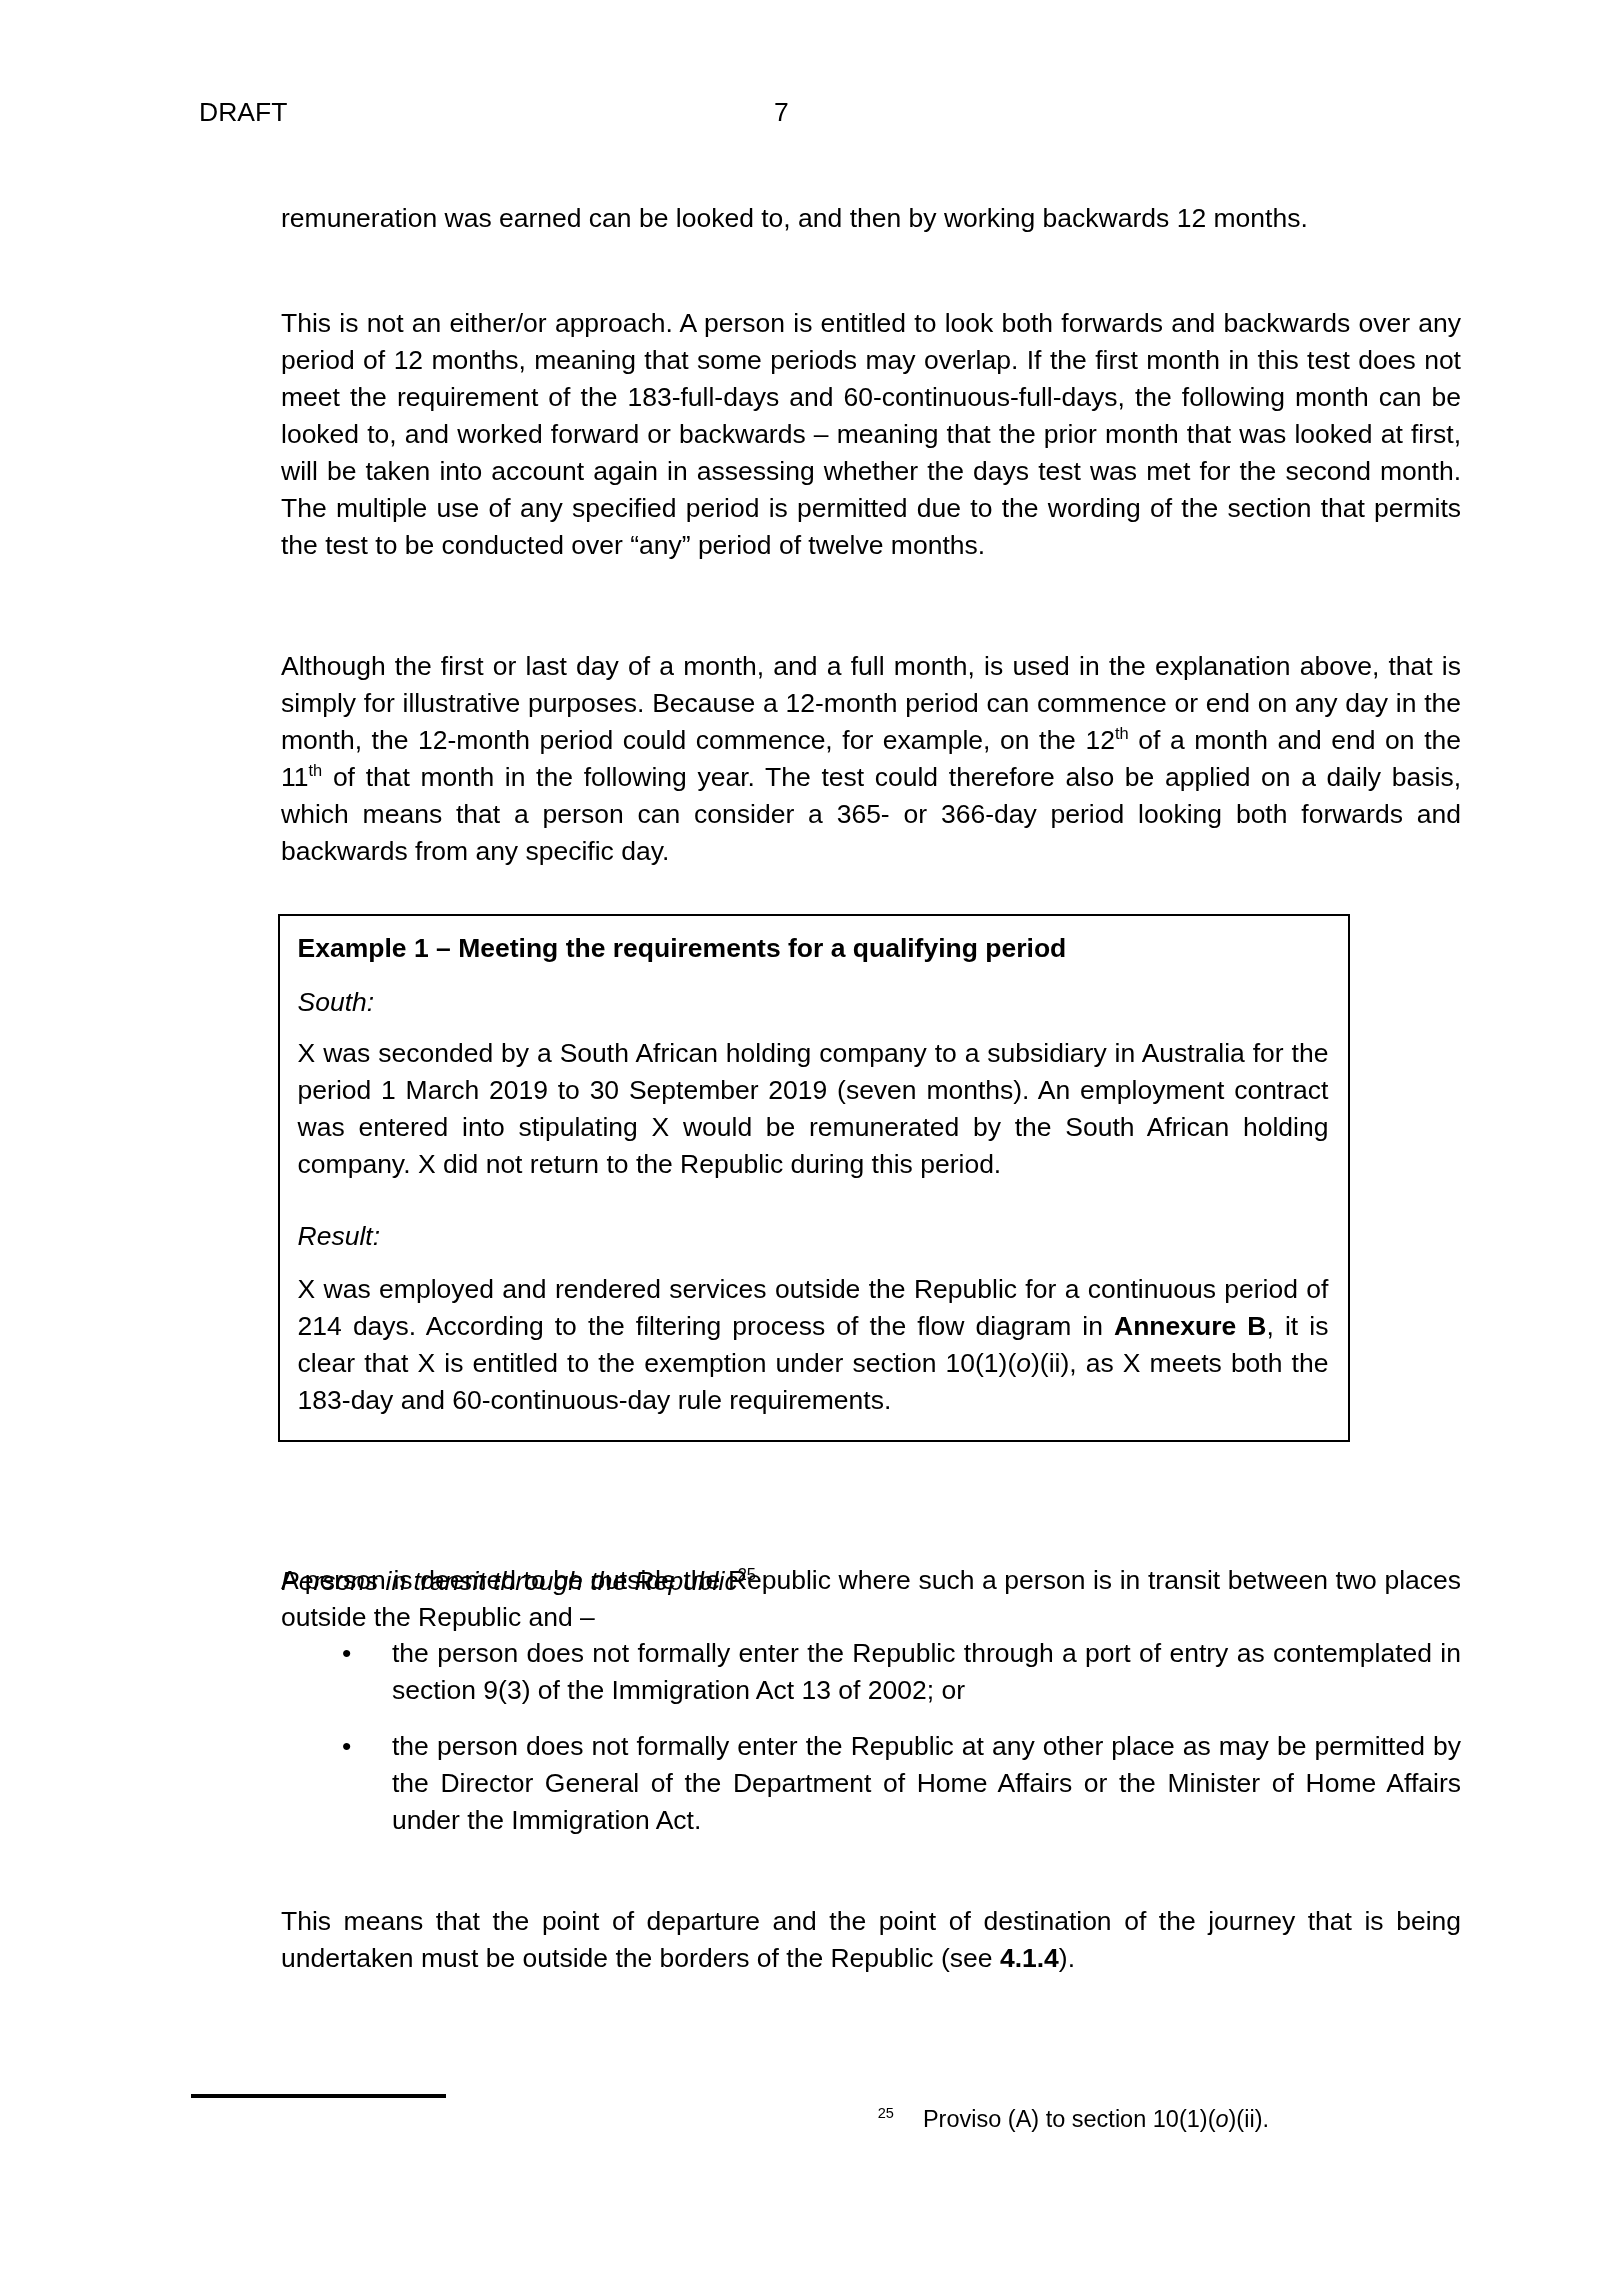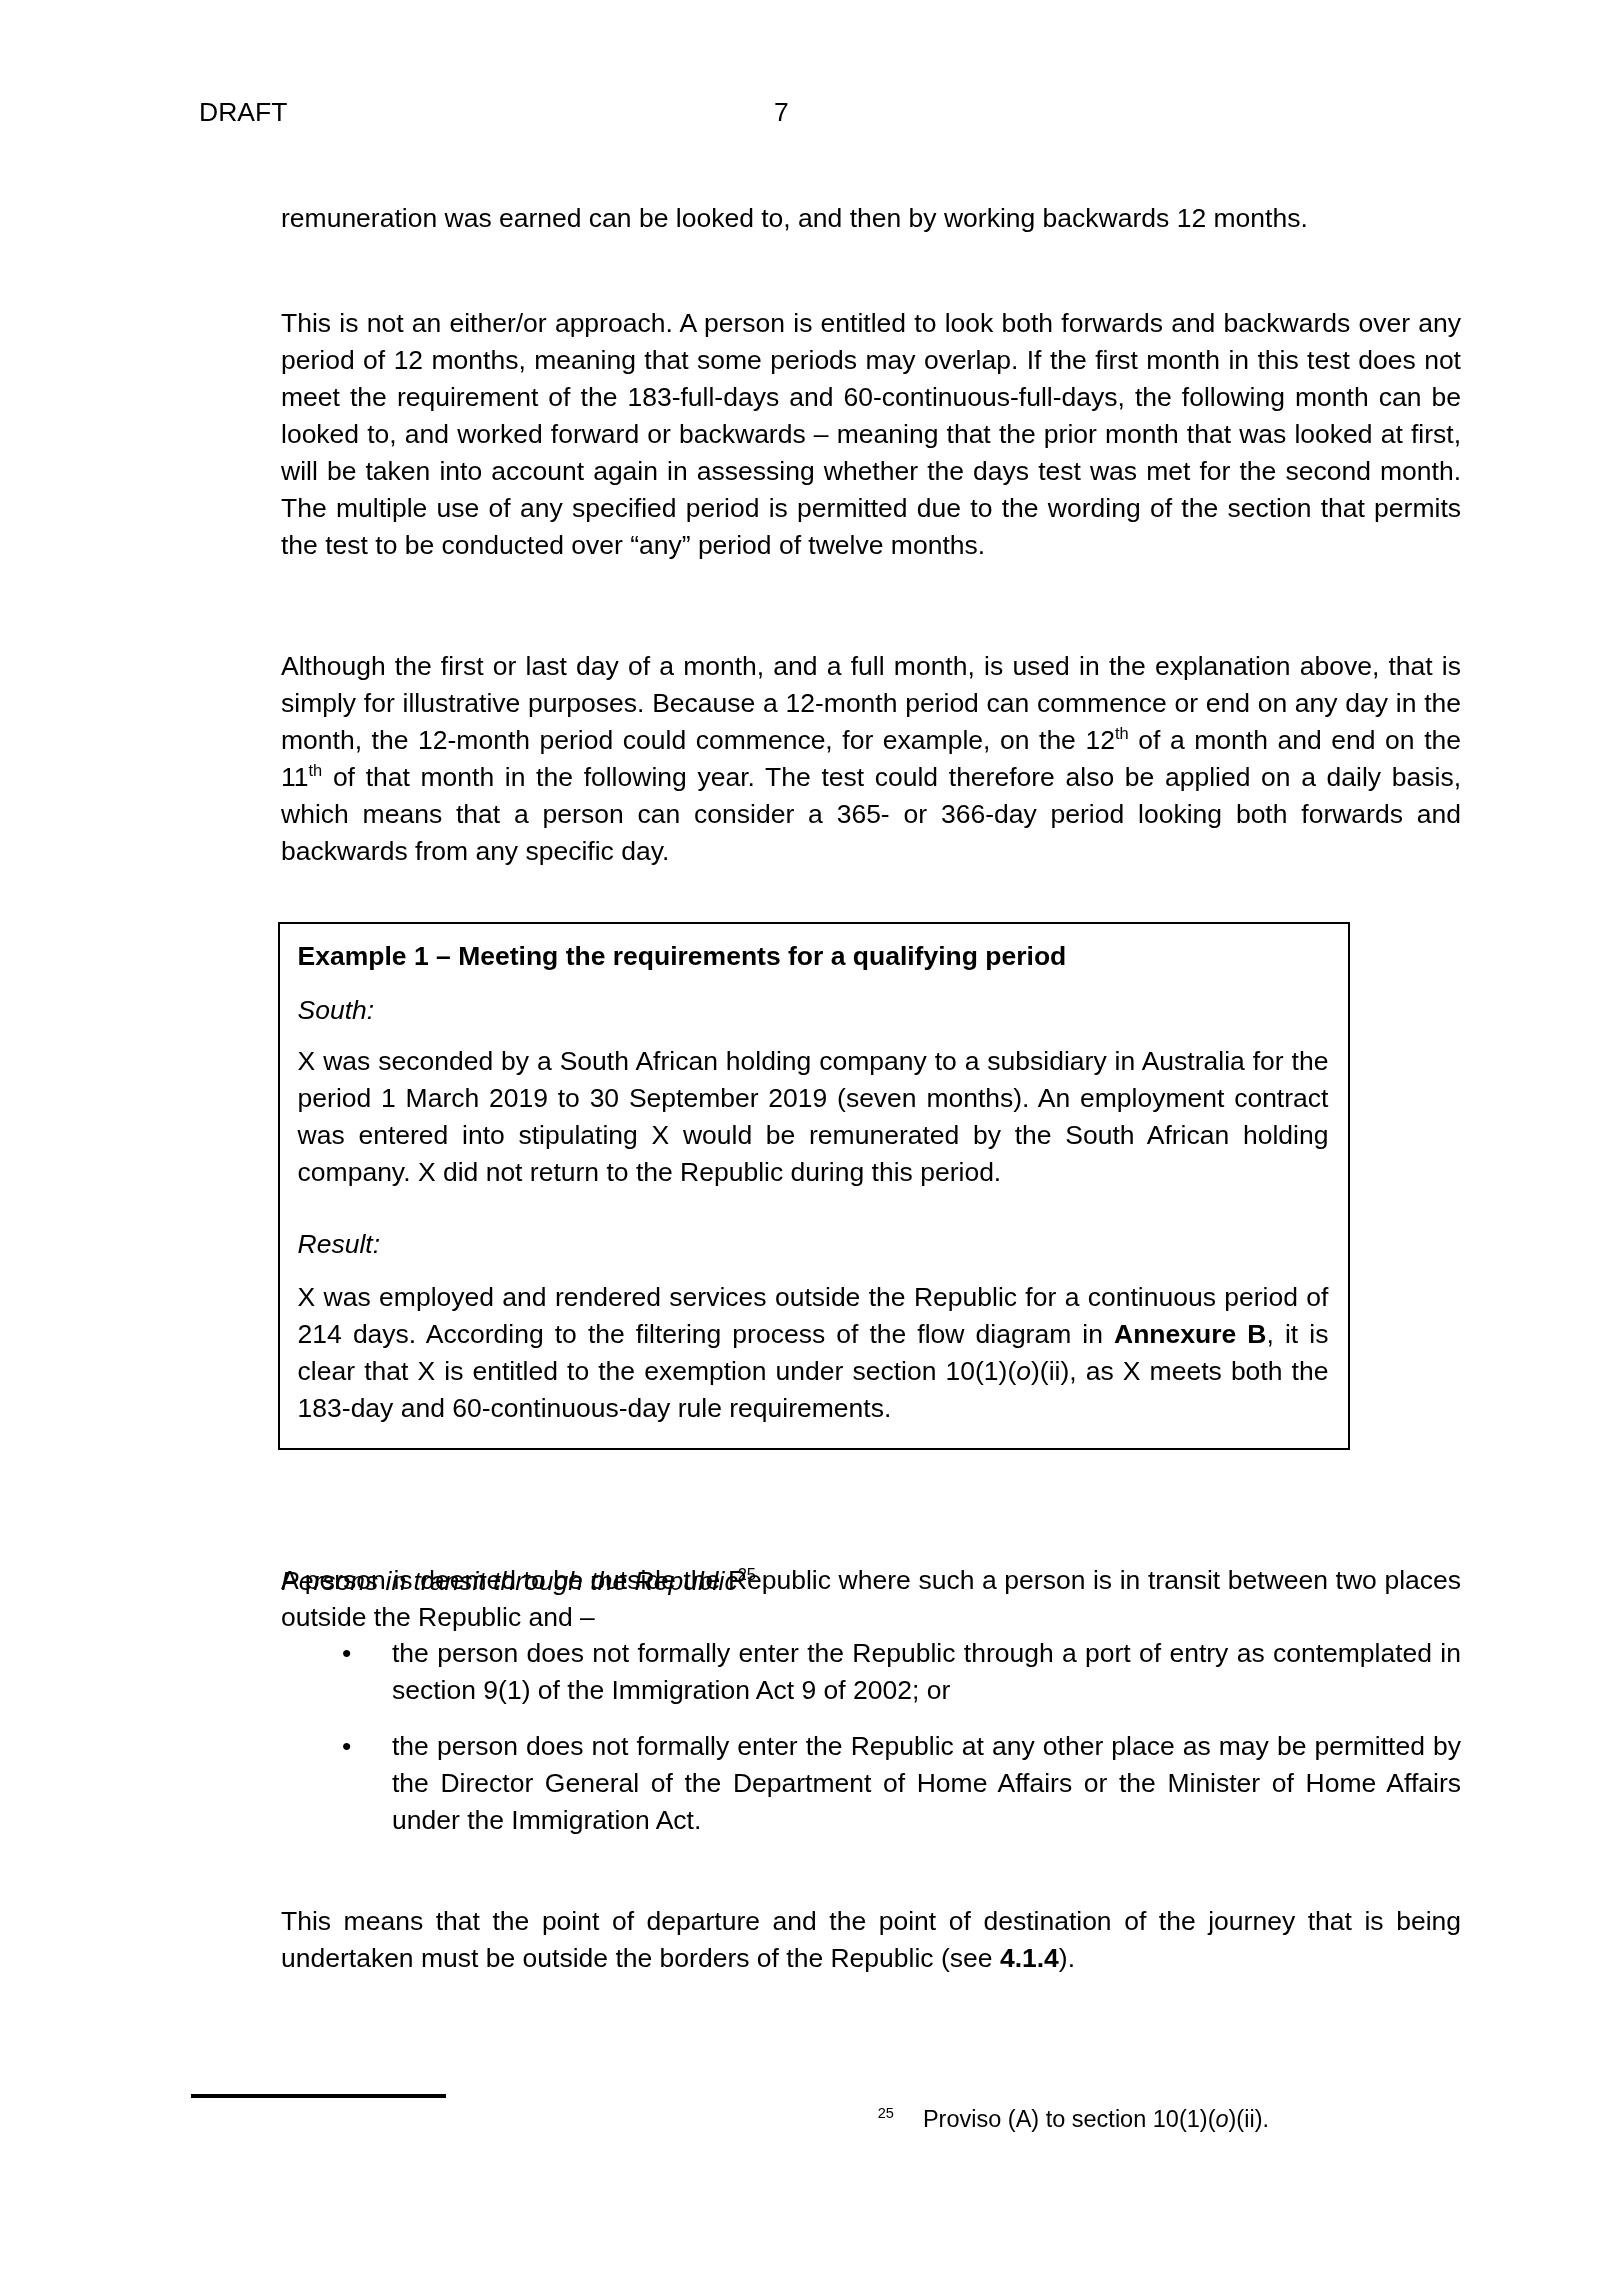--- a/index.html
+++ b/index.html
@@ -24,21 +24,20 @@
 
   #p1{top:173px;}
   #p2{top:278px;}
   #p3{top:621px;}
 
   #example-box{
     left:278px;top:914px;width:1072px;
     box-sizing:border-box;
     border:2.9px solid #000000;
     padding:13.7px 19.6px 21.6px 17.6px;
-    margin-top:8px;
   }
   .box-para{text-align:justify;margin:0;}
   #box-title{font-weight:bold;text-align:left;}
   #box-facts-label{margin-top:17.6px;text-align:left;}
   #box-facts{margin-top:13.7px;}
   #box-result-label{margin-top:35px;text-align:left;}
   #box-result{margin-top:15.7px;}
 
   #transit-heading{top:1536px;text-align:left;}
   #transit-intro{top:1535px;}
@@ -74,21 +73,21 @@
   <p class="box-para" id="box-result"><span>X was employed and rendered services outside the Republic for a continuous period of 214 days. According to the filtering process of the flow diagram in </span><span class="b">Annexure B</span><span>, it is clear that X is entitled to the exemption under section 10(1)(</span><span class="i">o</span><span>)(ii), as X meets both the 183-day and 60-continuous-day rule requirements.</span></p>
 </div>
 
 <p class="abs col" id="transit-heading"><span class="i">Persons in transit through the Republic</span><sup>25</sup></p>
 
 <p class="abs col" id="transit-intro">A person is deemed to be outside the Republic where such a person is in transit between two places outside the Republic and –</p>
 
 <ul class="abs col" id="bullet-list">
   <li>
     <span class="bullet-dot">•</span>
-    <span>the person does not formally enter the Republic through a port of entry as contemplated in section 9(1) of the Immigration Act 9 of 2002; or</span>
+    <span>the person does not formally enter the Republic through a port of entry as contemplated in section 9(3) of the Immigration Act 13 of 2002; or</span>
   </li>
   <li>
     <span class="bullet-dot">•</span>
     <span>the person does not formally enter the Republic at any other place as may be permitted by the Director General of the Department of Home Affairs or the Minister of Home Affairs under the Immigration Act.</span>
   </li>
 </ul>
 
 <p class="abs col" id="conclusion"><span>This means that the point of departure and the point of destination of the journey that is being undertaken must be outside the borders of the Republic (see </span><span class="b">4.1.4</span><span>).</span></p>
 
 <div class="abs" id="footnote-rule"></div>

